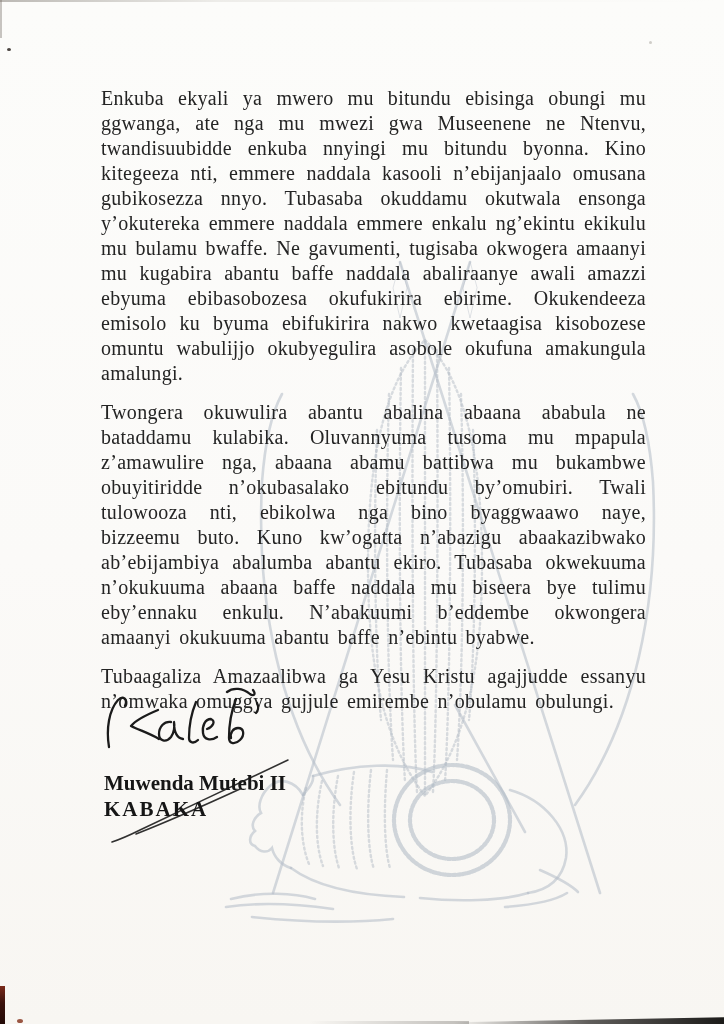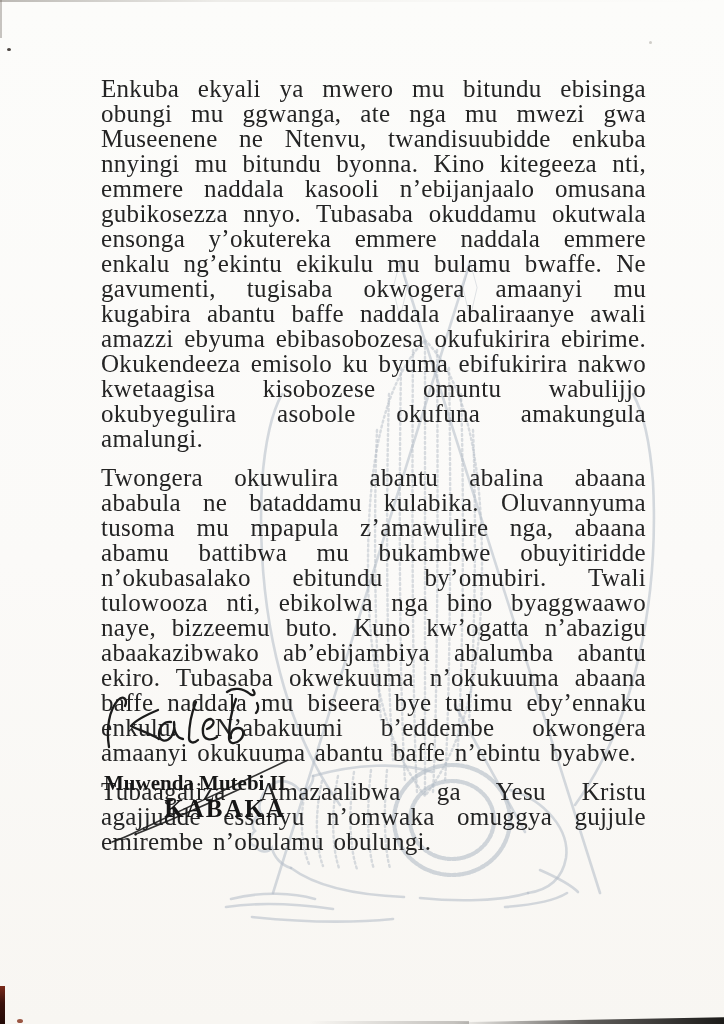--- a/index.html
+++ b/index.html
@@ -19,37 +19,37 @@
   }
   .watermark path,.watermark ellipse{
     fill:none;stroke:var(--wm,#b3bcc6);stroke-linecap:round;
   }
   .wm-solid{stroke-width:2.6;opacity:.55;}
   .wm-dash{stroke-width:2.4;stroke-dasharray:2 3;opacity:.5;}
   .wm-loop{stroke-width:4.2;stroke-dasharray:3 2;opacity:.6;}
   .wm-head{fill:var(--wm,#b3bcc6);opacity:.4;}
   
   .letter-body{
-    position:absolute;left:101px;top:76px;width:545px;z-index:2;
-    color:#242424;font-size:25px;line-height:25px;
+    position:absolute;left:101px;top:86px;width:545px;z-index:2;
+    color:#242424;font-size:20px;line-height:25px;
     letter-spacing:.3px;word-spacing:3px;
     text-align:justify;
   }
   .letter-body p{margin:0 0 14px 0;}
   
   .ink{
     position:absolute;left:0;top:0;width:724px;height:1024px;
     z-index:3;pointer-events:none;
   }
   .ink path{fill:none;stroke:#1b1b1b;stroke-linecap:round;stroke-linejoin:round;}
   .sig-stroke{stroke-width:2.3;}
   .flourish{stroke-width:1.6;opacity:.9;}
   .signatory{position:absolute;left:104px;top:742px;z-index:4;color:#161616;margin-top:29px;}
   .signatory-name{font-weight:bold;font-size:21px;line-height:24px;}
-  .signatory-title{font-weight:bold;font-size:25px;line-height:24px;letter-spacing:2px;margin-top:2px;text-align:right;}
+  .signatory-title{font-weight:bold;font-size:21px;line-height:24px;letter-spacing:2px;margin-top:2px;}
   
   .artifact{position:absolute;z-index:5;pointer-events:none;}
   .edge-top{left:0;top:0;width:724px;height:2px;
     background:linear-gradient(to right,rgba(110,104,96,.45),rgba(170,165,155,.18) 30%,rgba(200,196,188,.07) 60%,transparent);}
   .edge-left-top{left:0;top:0;width:2px;height:38px;background:rgba(120,113,104,.4);}
   .speck-top-left{left:7px;top:48px;width:4px;height:3px;background:#4a4440;border-radius:50%;}
   .speck-top-mid{left:649px;top:41px;width:3px;height:3px;background:#9a948c;border-radius:50%;opacity:.45;}
   .strip-bottom-left{left:0;top:986px;width:5px;height:38px;
     background:linear-gradient(to bottom,#7a2a1a,#3a120c 45%,#230a06);}
   .dot-bottom-left{left:17px;top:1019px;width:6px;height:4px;background:#8a3a24;border-radius:50%;opacity:.85;}

